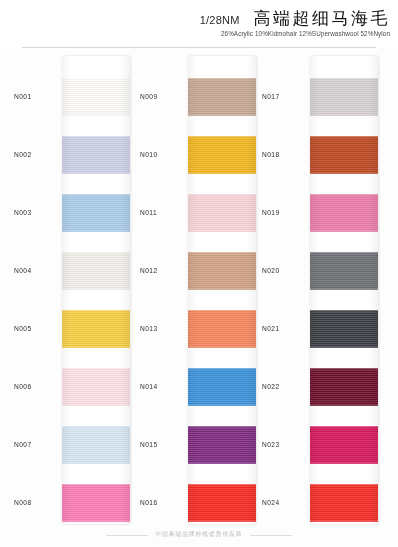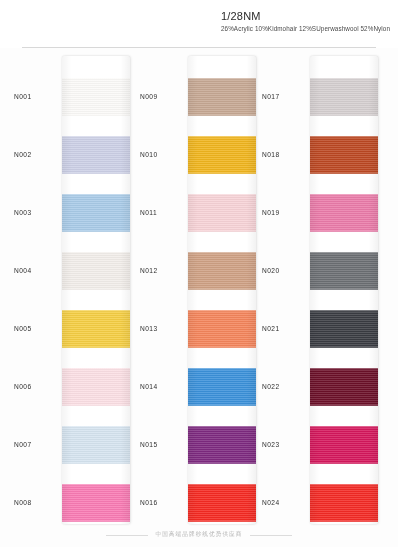--- a/index.html
+++ b/index.html
@@ -200,20 +200,21 @@
 <body>
 
 <div class="page">
 
   <div class="left-tint"></div>
 
   <div class="header">
     <div class="header-inner">
       <div class="header-line1">
         <span class="count-label">1/28NM</span>
+        <span class="title-cn">高端超细马海毛</span>
       </div>
       <div class="composition">26%Acrylic 10%Kidmohair 12%SUperwashwool 52%Nylon</div>
     </div>
   </div>
   <div class="header-rule"></div>
 
   <div class="body">
 
     <div class="column col-0">
       <div class="labels">

